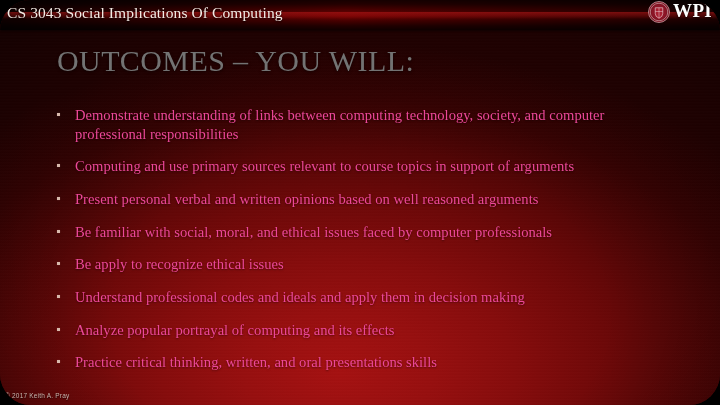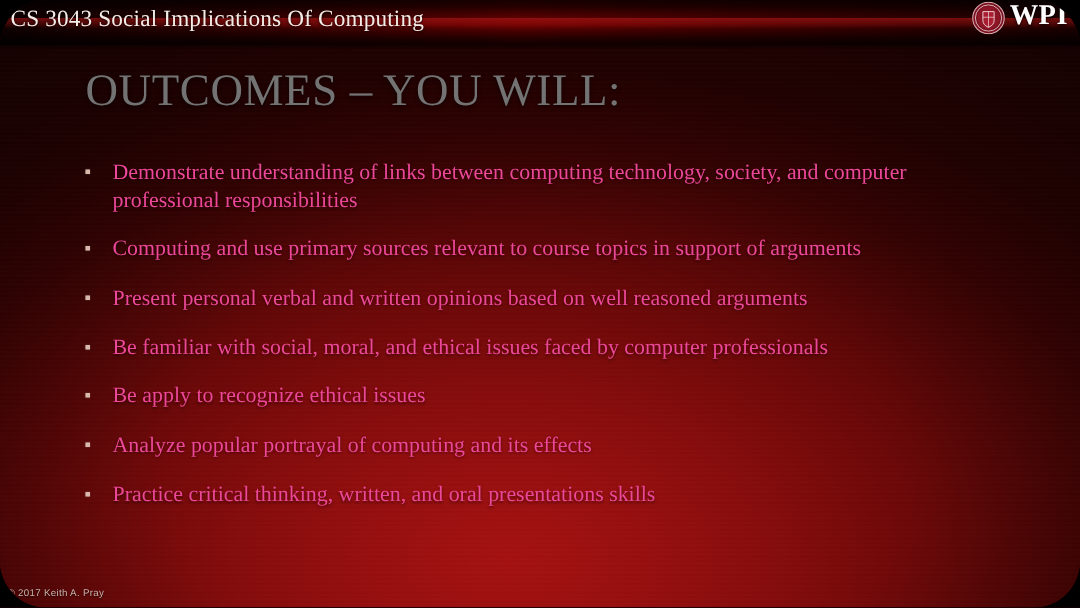--- a/index.html
+++ b/index.html
@@ -226,20 +226,26 @@
       <div class="bullet-row">
         <div class="bullet-marker">
           <span class="bullet-dot"></span>
         </div>
         <div class="bullet-text">Be apply to recognize ethical issues</div>
       </div>
       <div class="bullet-row">
         <div class="bullet-marker">
           <span class="bullet-dot"></span>
         </div>
+        <div class="bullet-text">Understand professional codes and ideals and apply them in decision making</div>
+      </div>
+      <div class="bullet-row">
+        <div class="bullet-marker">
+          <span class="bullet-dot"></span>
+        </div>
         <div class="bullet-text">Analyze popular portrayal of computing and its effects</div>
       </div>
       <div class="bullet-row">
         <div class="bullet-marker">
           <span class="bullet-dot"></span>
         </div>
         <div class="bullet-text">Practice critical thinking, written, and oral presentations skills</div>
       </div>
     </div>
 

